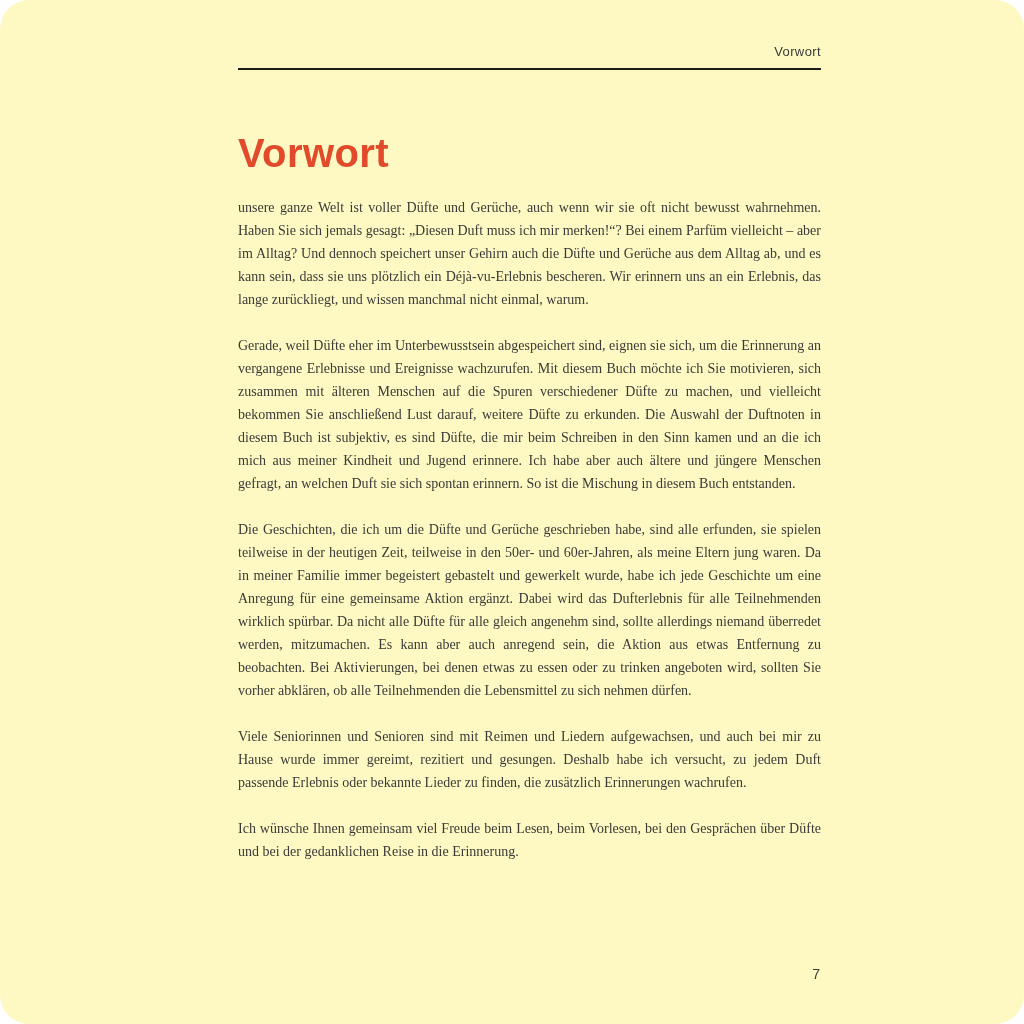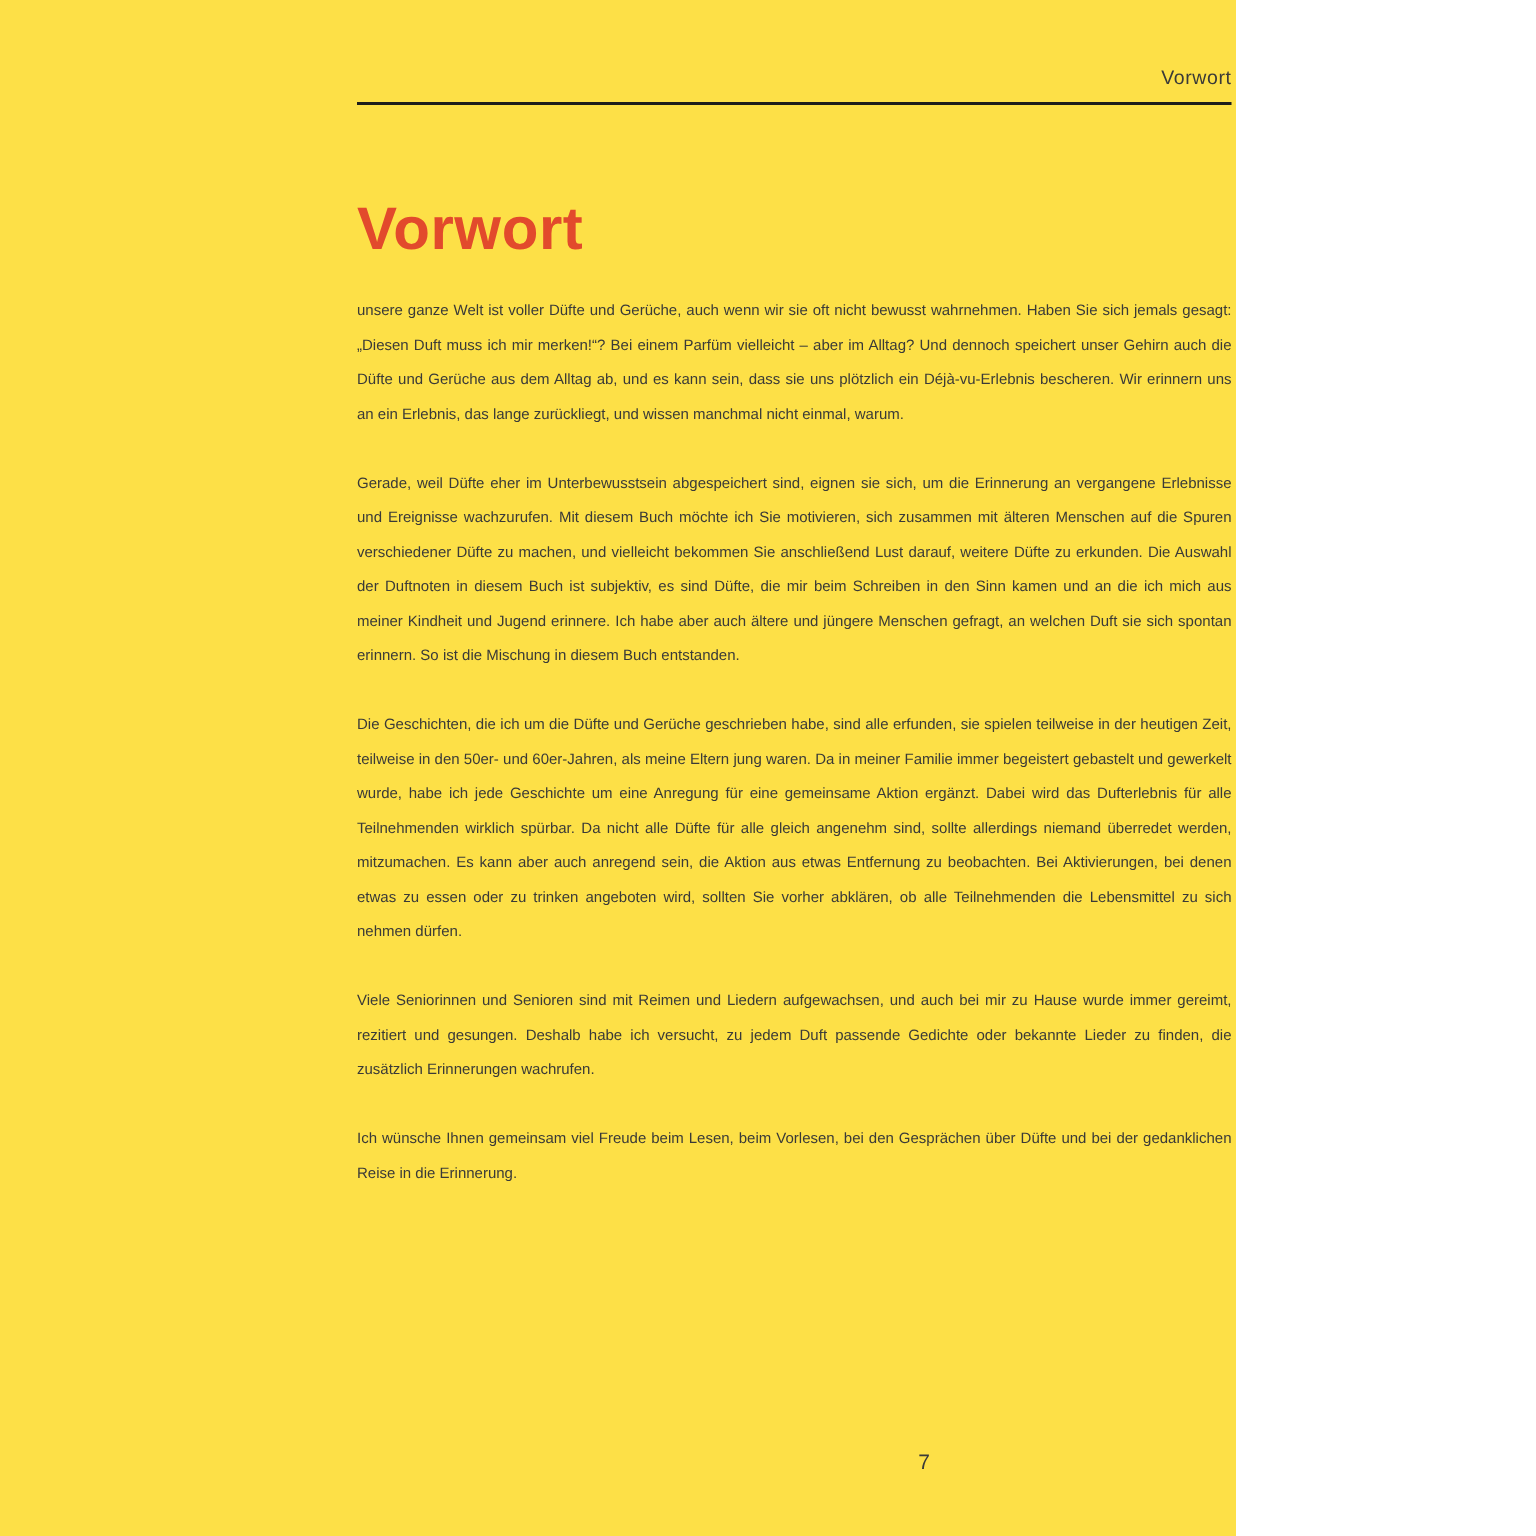--- a/index.html
+++ b/index.html
@@ -10,24 +10,25 @@
   }
   body {
     width: 1024px;
     height: 1024px;
     font-family: "Liberation Sans", "DejaVu Sans", sans-serif;
     color: #3a3a38;
     -webkit-font-smoothing: antialiased;
   }
   .page {
     position: relative;
-    width: 824px;
+    width: 1024px;
     height: 1024px;
-    background: #fde047;
+    background: #fef9c3;
     overflow: hidden;
+    border-radius: 29px;
   }
   .content {
     position: absolute;
     left: 238px;
     top: 0;
     width: 583px;
   }
   .running-head {
     padding-top: 44px;
     text-align: right;
@@ -52,24 +53,25 @@
   .salutation {
     margin-top: 38px;
     font-size: 14.5px;
     line-height: 23px;
   }
   .body-text {
     margin-top: 22px;
   }
   .body-text p {
     margin: 0 0 23px 0;
-    font-size: 10px;
+    font-size: 14px;
     line-height: 23px;
     text-align: justify;
     text-justify: inter-word;
+    font-family: Liberation Serif, serif;
   }
   .page-number {
     position: absolute;
     top: 966px;
     right: 204px;
     font-size: 14px;
     color: #3a3a38;
   }
 </style>
 </head>
@@ -82,20 +84,20 @@
 
     <hr class="header-rule">
 
     <h1 class="page-title">Vorwort</h1>
 
 
     <div class="body-text">
       <p>unsere ganze Welt ist voller Düfte und Gerüche, auch wenn wir sie oft nicht bewusst wahrnehmen. Haben Sie sich jemals gesagt: „Diesen Duft muss ich mir merken!“? Bei einem Parfüm vielleicht – aber im Alltag? Und dennoch speichert unser Gehirn auch die Düfte und Gerüche aus dem Alltag ab, und es kann sein, dass sie uns plötzlich ein Déjà-vu-Erlebnis bescheren. Wir erinnern uns an ein Erlebnis, das lange zurückliegt, und wissen manchmal nicht einmal, warum.</p>
       <p>Gerade, weil Düfte eher im Unterbewusstsein abgespeichert sind, eignen sie sich, um die Erinnerung an vergangene Erlebnisse und Ereignisse wachzurufen. Mit diesem Buch möchte ich Sie motivieren, sich zusammen mit älteren Menschen auf die Spuren verschiedener Düfte zu machen, und vielleicht bekommen Sie anschließend Lust darauf, weitere Düfte zu erkunden. Die Auswahl der Duftnoten in diesem Buch ist subjektiv, es sind Düfte, die mir beim Schreiben in den Sinn kamen und an die ich mich aus meiner Kindheit und Jugend erinnere. Ich habe aber auch ältere und jüngere Menschen gefragt, an welchen Duft sie sich spontan erinnern. So ist die Mischung in diesem Buch entstanden.</p>
       <p>Die Geschichten, die ich um die Düfte und Gerüche geschrieben habe, sind alle erfunden, sie spielen teilweise in der heutigen Zeit, teilweise in den 50er- und 60er-Jahren, als meine Eltern jung waren. Da in meiner Familie immer begeistert gebastelt und gewerkelt wurde, habe ich jede Geschichte um eine Anregung für eine gemeinsame Aktion ergänzt. Dabei wird das Dufterlebnis für alle Teilnehmenden wirklich spürbar. Da nicht alle Düfte für alle gleich angenehm sind, sollte allerdings niemand überredet werden, mitzumachen. Es kann aber auch anregend sein, die Aktion aus etwas Entfernung zu beobachten. Bei Aktivierungen, bei denen etwas zu essen oder zu trinken angeboten wird, sollten Sie vorher abklären, ob alle Teilnehmenden die Lebensmittel zu sich nehmen dürfen.</p>
-      <p>Viele Seniorinnen und Senioren sind mit Reimen und Liedern aufgewachsen, und auch bei mir zu Hause wurde immer gereimt, rezitiert und gesungen. Deshalb habe ich versucht, zu jedem Duft passende Gedichte oder bekannte Lieder zu finden, die zusätzlich Erinnerungen wachrufen.</p>
+      <p>Viele Seniorinnen und Senioren sind mit Reimen und Liedern aufgewachsen, und auch bei mir zu Hause wurde immer gereimt, rezitiert und gesungen. Deshalb habe ich versucht, zu jedem Duft passende Erlebnis oder bekannte Lieder zu finden, die zusätzlich Erinnerungen wachrufen.</p>
       <p>Ich wünsche Ihnen gemeinsam viel Freude beim Lesen, beim Vorlesen, bei den Gesprächen über Düfte und bei der gedanklichen Reise in die Erinnerung.</p>
     </div>
 
   </div>
 
   <div class="page-number">7</div>
 </div>
 
 </body></html>

